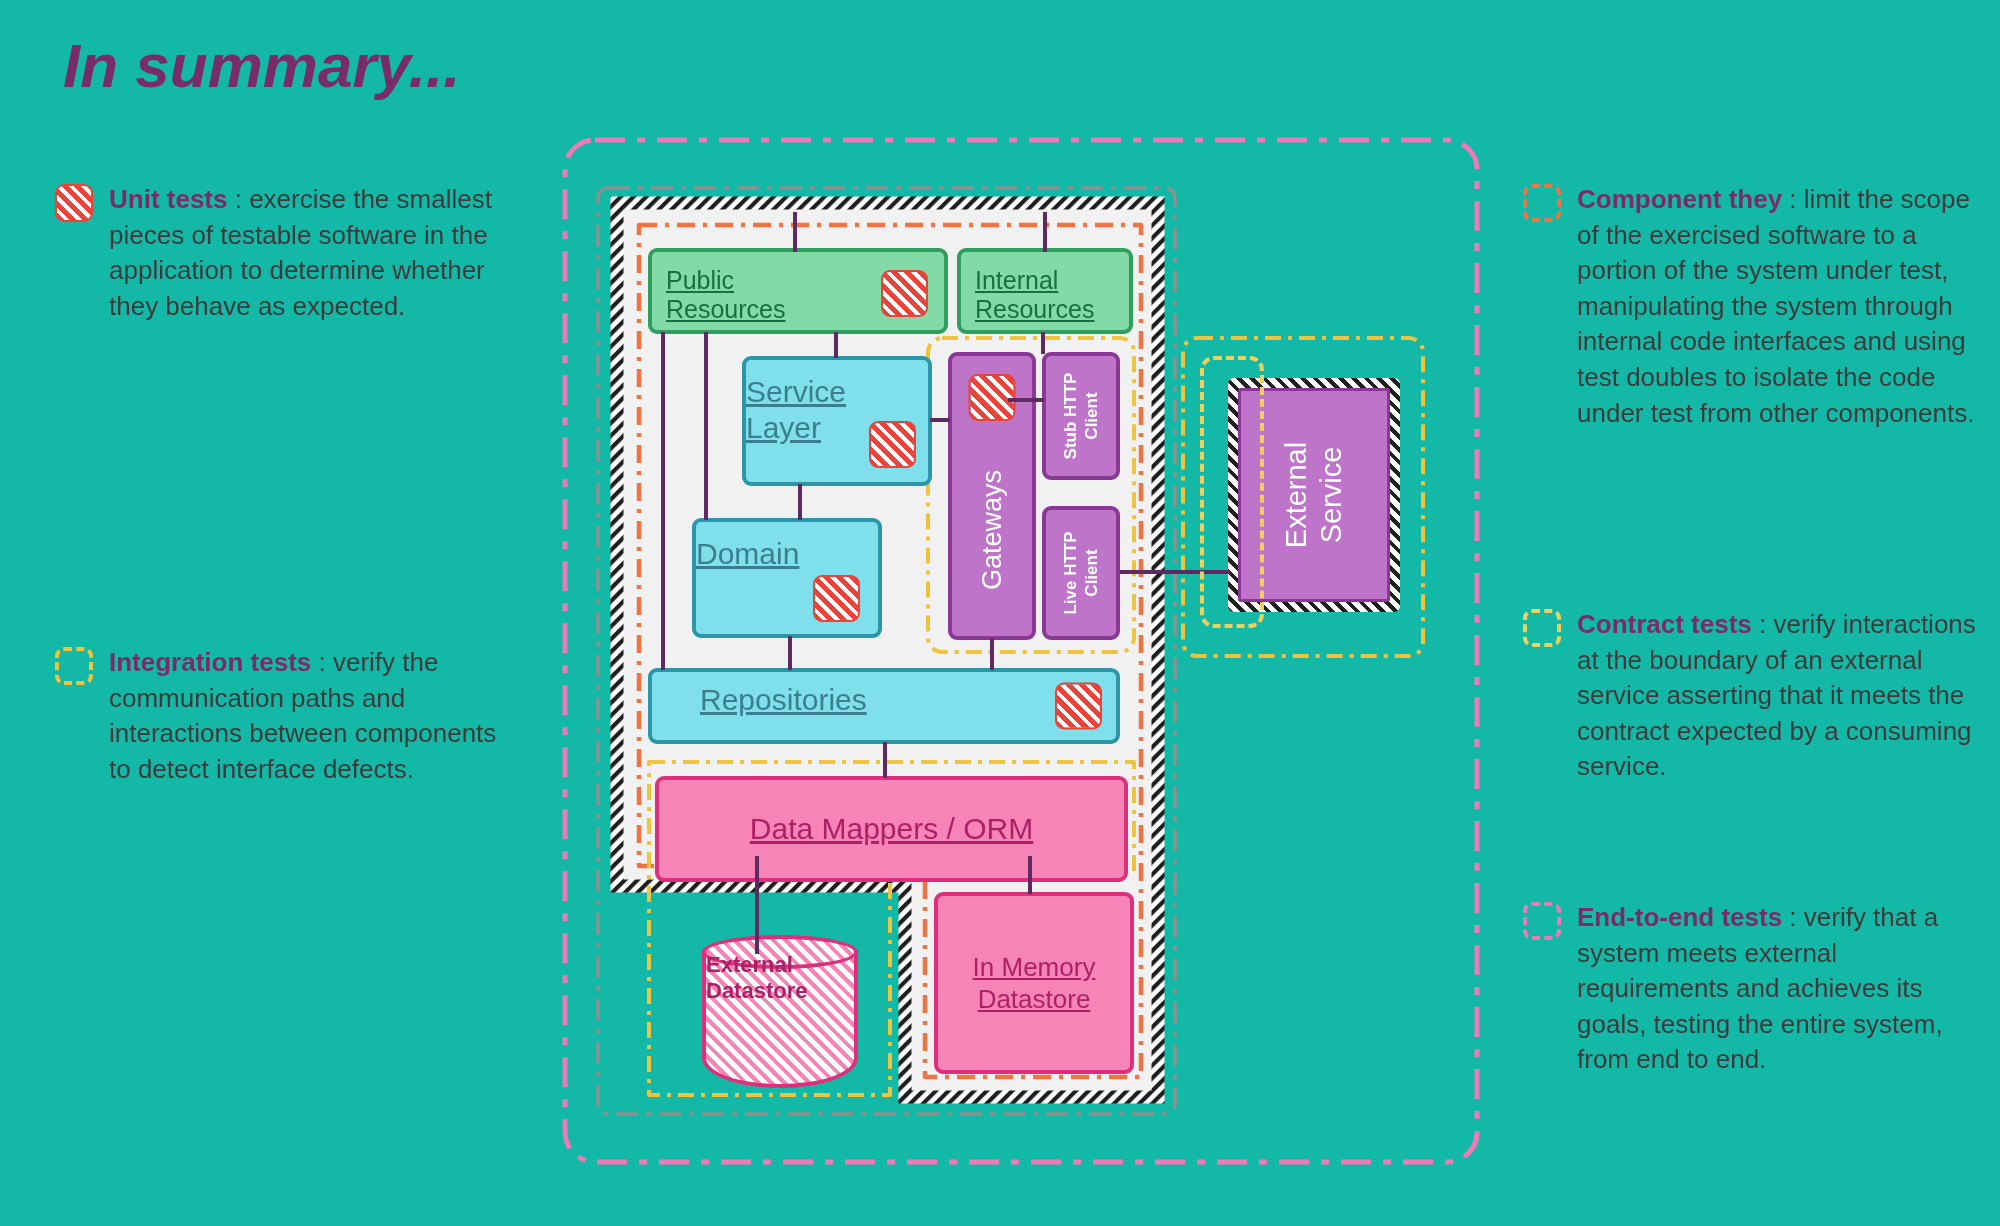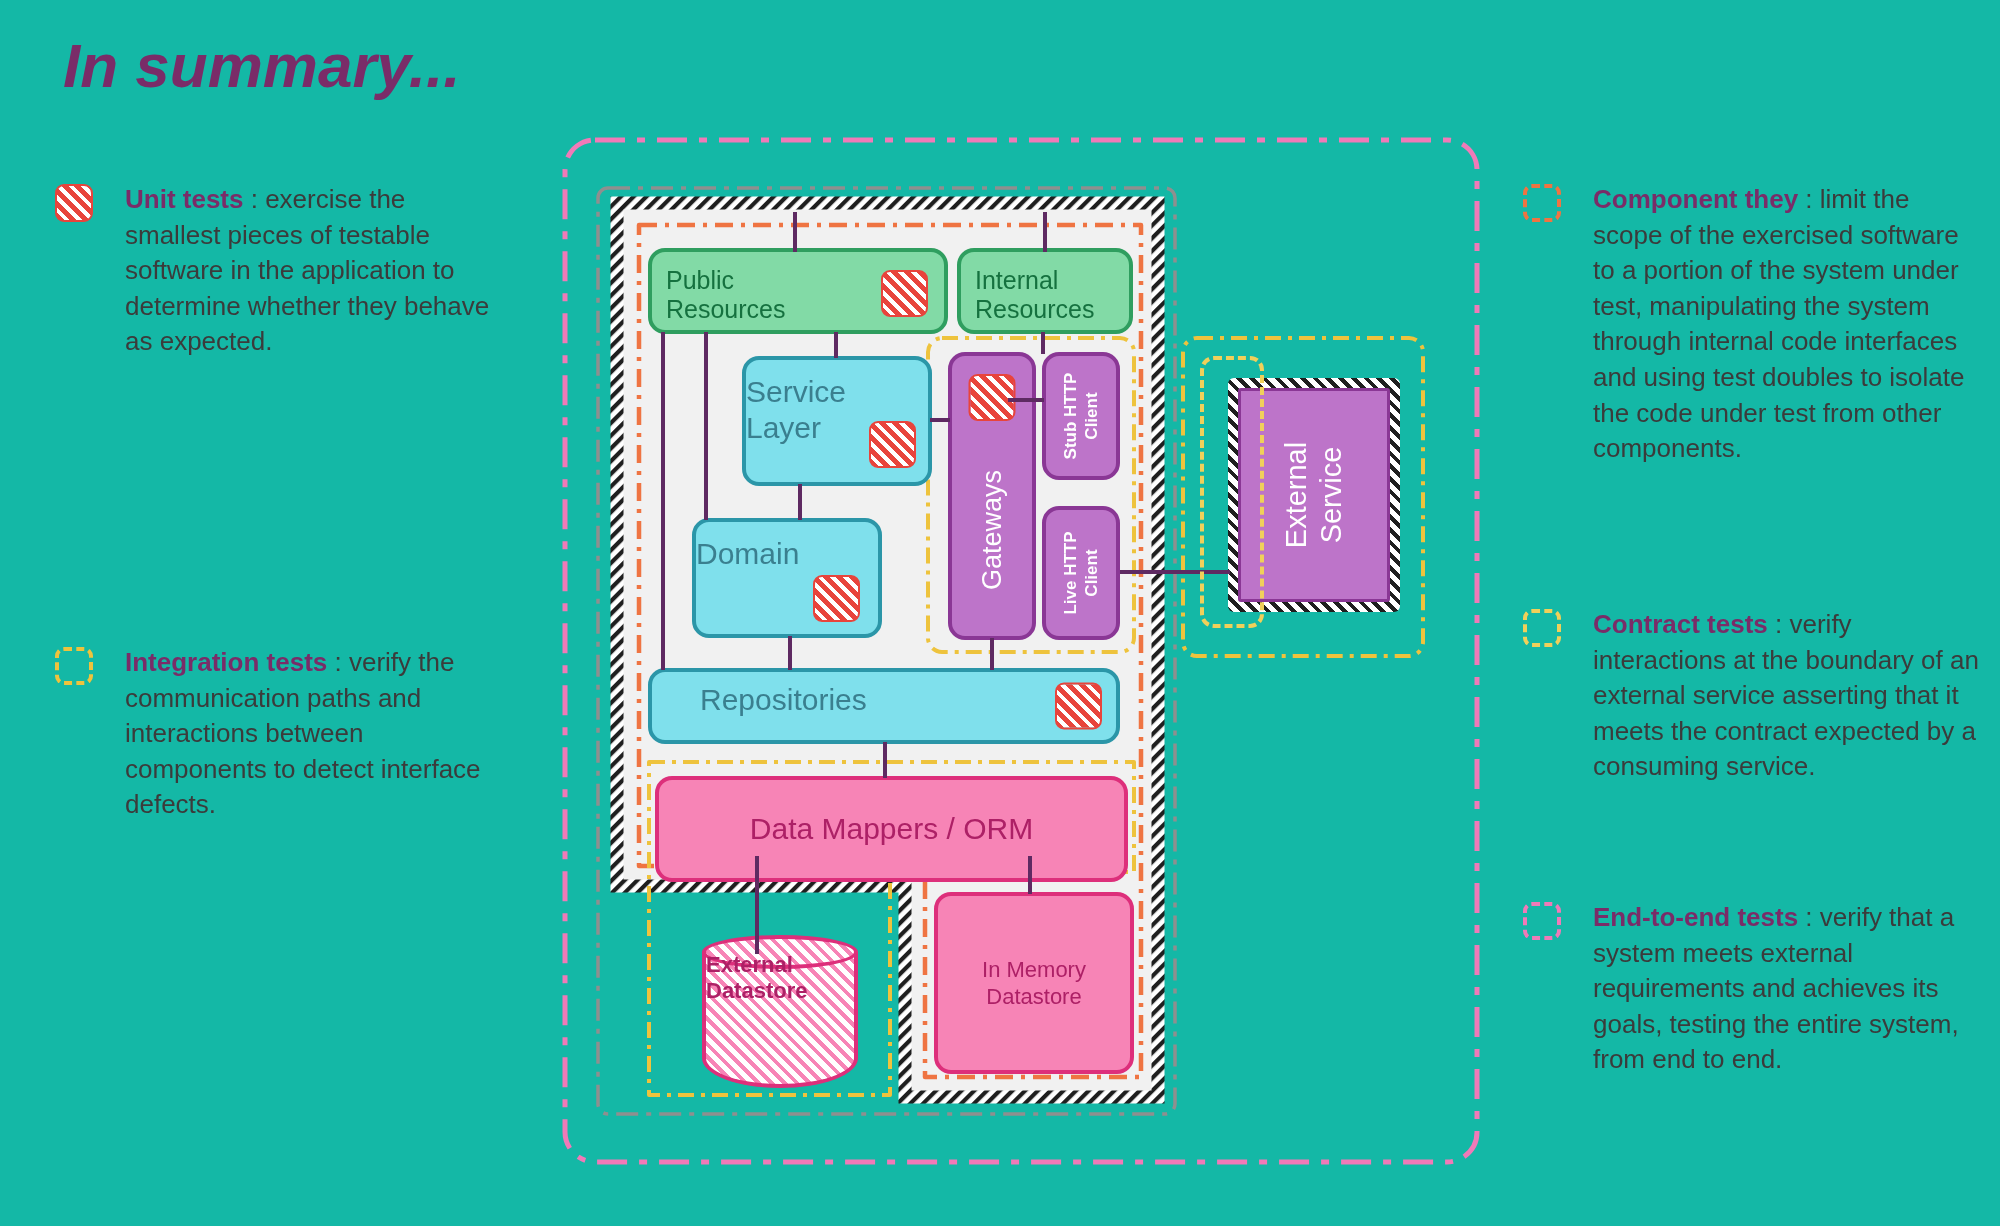--- a/index.html
+++ b/index.html
@@ -15,33 +15,33 @@
   .stage{position:relative;width:2000px;height:1226px;background:#14b8a6;overflow:hidden;
          font-family:"Liberation Sans",sans-serif;}
   .layer{position:absolute;left:0;top:0;pointer-events:none;}
   .layer.bottom{z-index:1;}
   .layer.top{z-index:20;}
 
   .page-title{position:absolute;left:63px;top:30px;z-index:5;
     font-size:62px;font-weight:bold;font-style:italic;color:var(--heading-purple,#7a2c68);}
 
   
-  .legend-item{position:absolute;display:flex;align-items:flex-start;gap:32px;z-index:5;}
+  .legend-item{position:absolute;display:flex;align-items:flex-start;gap:16px;z-index:5;}
   .legend-item .ltext{margin:0;font-size:26px;line-height:1.37;color:#3b3b3b;}
   .legend-item .term{font-weight:bold;color:var(--heading-purple,#7a2c68);}
   .licon{flex:0 0 auto;width:38px;height:38px;border-radius:9px;margin-top:2px;box-sizing:border-box;}
   .licon.unit{background:repeating-linear-gradient(45deg,var(--unit-red,#e8443c) 0 5px,#ffffff 5px 9px);
               border:2px solid var(--unit-red,#e8443c);}
   .licon.integration{border:4px dashed var(--integration-yellow,#eec33d);}
   .licon.component{border:4px dashed var(--component-orange,#ef7442);}
   .licon.contract{border:4px dashed var(--contract-yellow,#f0d05a);}
   .licon.endtoend{border:4px dashed var(--end-to-end-pink,#f07ab8);}
 
   
-  .node{position:absolute;box-sizing:border-box;border-radius:17px;z-index:10;}
+  .node{position:absolute;box-sizing:border-box;border-radius:9px;z-index:10;text-decoration:underline;}
   .node .nlabel{display:block;}
   .node.green{background:var(--green-fill,#82daa6);border:4px solid var(--green-border,#2f9e5f);
               color:var(--green-text,#15713f);font-size:25px;line-height:1.16;padding:14px 10px 10px 14px;}
   .node.cyan{background:var(--cyan-fill,#7fe0ec);border:4px solid var(--cyan-border,#2b96a8);
              color:var(--cyan-text,#3a7f8f);font-size:30px;line-height:1.2;padding:14px 0;}
   .node.purple{background:var(--purple-fill,#bd74c9);border:4px solid var(--purple-border,#8a3795);color:#ffffff;}
   .node.pink{background:var(--pink-fill,#f784b6);border:4px solid var(--pink-border,#dd2f7b);
              color:var(--pink-text,#ad2066);}
 
   .unit-sq{position:absolute;width:47px;height:47px;border-radius:9px;box-sizing:border-box;
@@ -148,21 +148,21 @@
 
   <div class="node cyan" style="left:648px;top:668px;width:472px;height:76px;display:flex;align-items:center;padding:0 0 12px 48px">
     <span class="nlabel">Repositories</span>
     <span class="unit-sq" style="right:14px;top:50%;transform:translateY(-50%)"></span>
   </div>
 
   <div class="node pink" style="left:655px;top:776px;width:473px;height:106px;display:flex;align-items:center;justify-content:center;font-size:30px">
     <span class="nlabel">Data Mappers / ORM</span>
   </div>
 
-  <div class="node pink" style="left:934px;top:892px;width:200px;height:182px;display:flex;align-items:center;justify-content:center;text-align:center;font-size:22px;line-height:1.25">
+  <div class="node pink" style="left:934px;top:892px;width:200px;height:182px;display:flex;align-items:center;justify-content:center;text-align:center;font-size:26px;line-height:1.25">
     <span class="nlabel" style="width:150px">In Memory Datastore</span>
   </div>
 
   <div class="cylinder" style="left:702px;top:952px;width:156px;height:136px">
     <span class="nlabel" style="width:120px;margin-left:auto;margin-right:auto">External Datastore</span>
   </div>
 
   <div class="ext-service" style="left:1228px;top:378px;width:172px;height:234px">
     <div class="inner">
       <span class="vtext" style="width:200px;font-size:29px;line-height:1.2;color:#ffffff">External Service</span>

